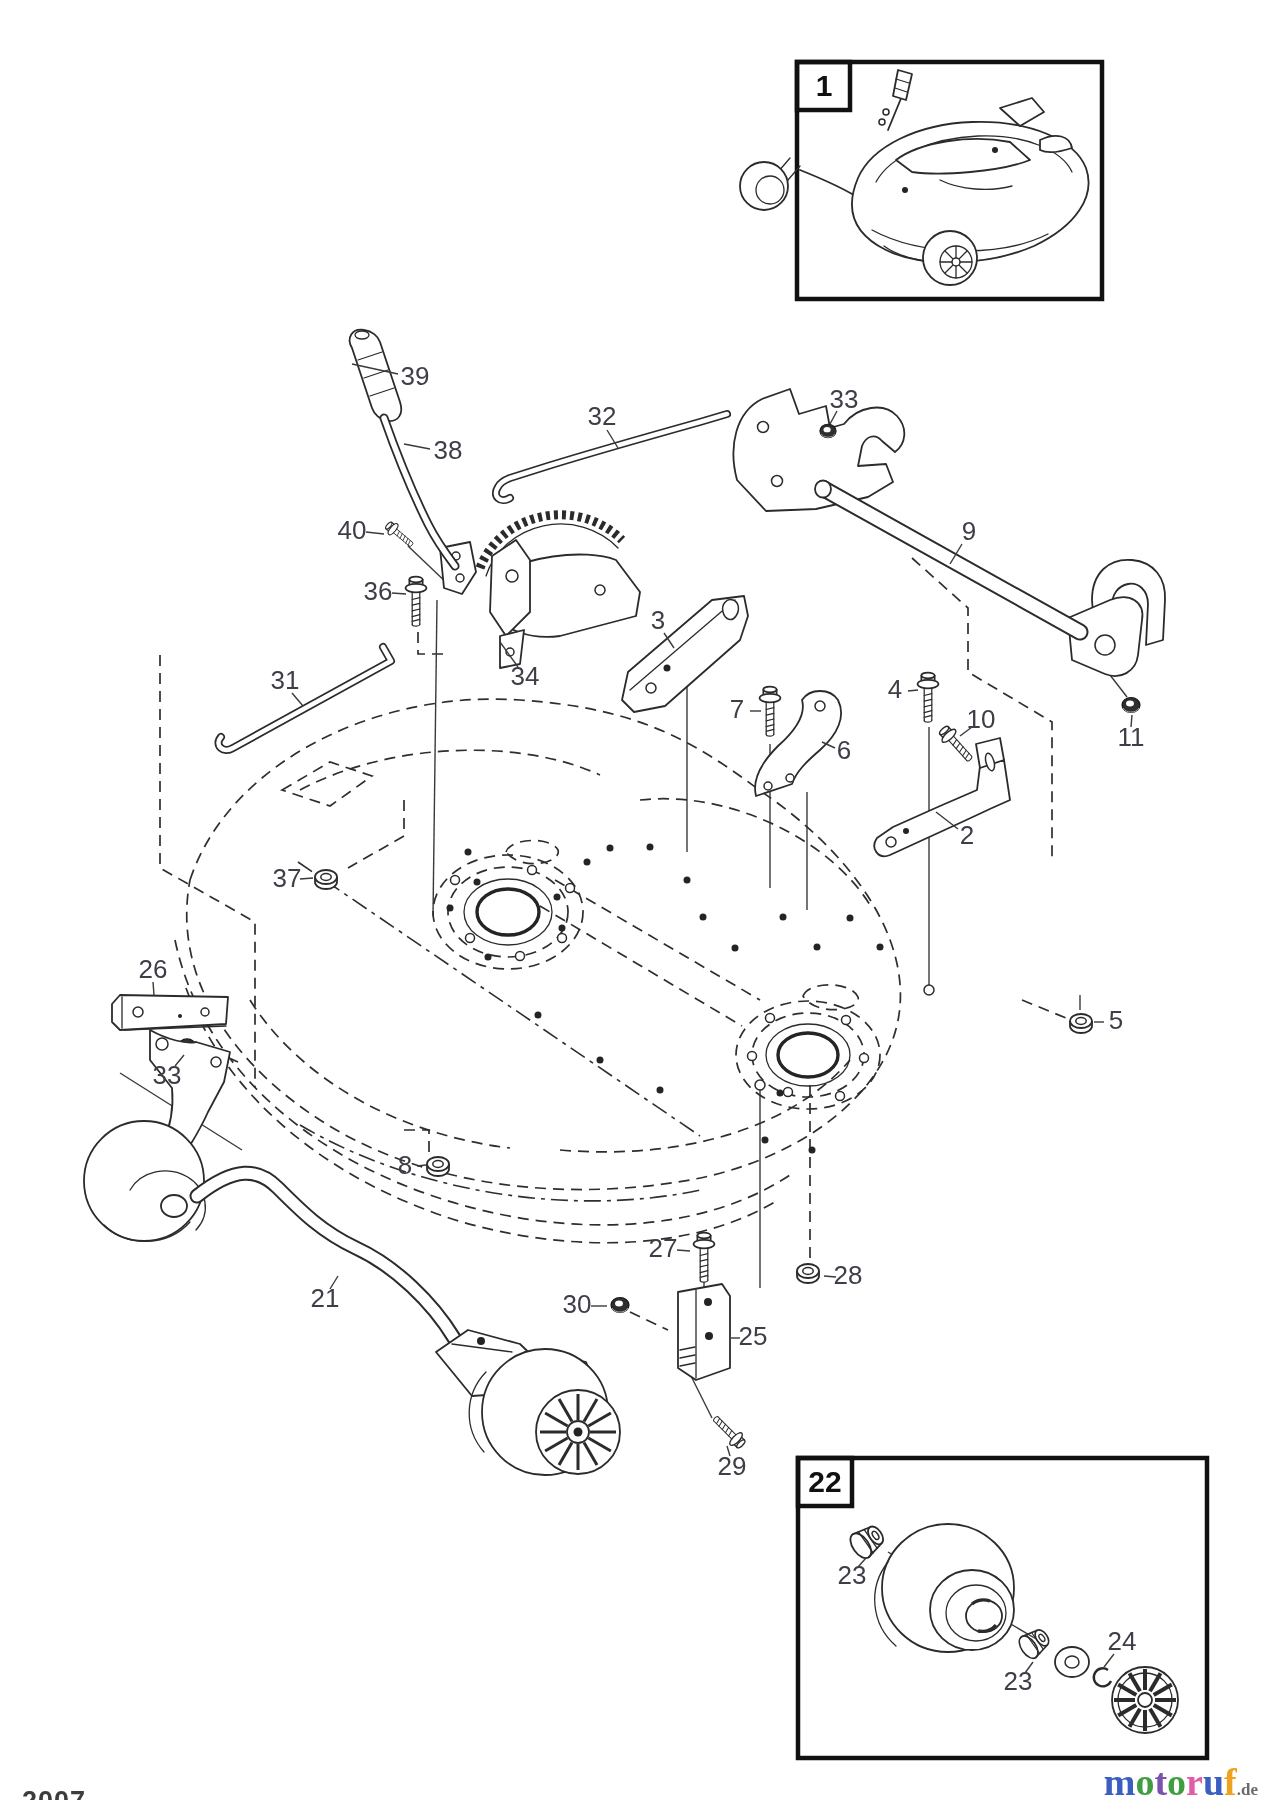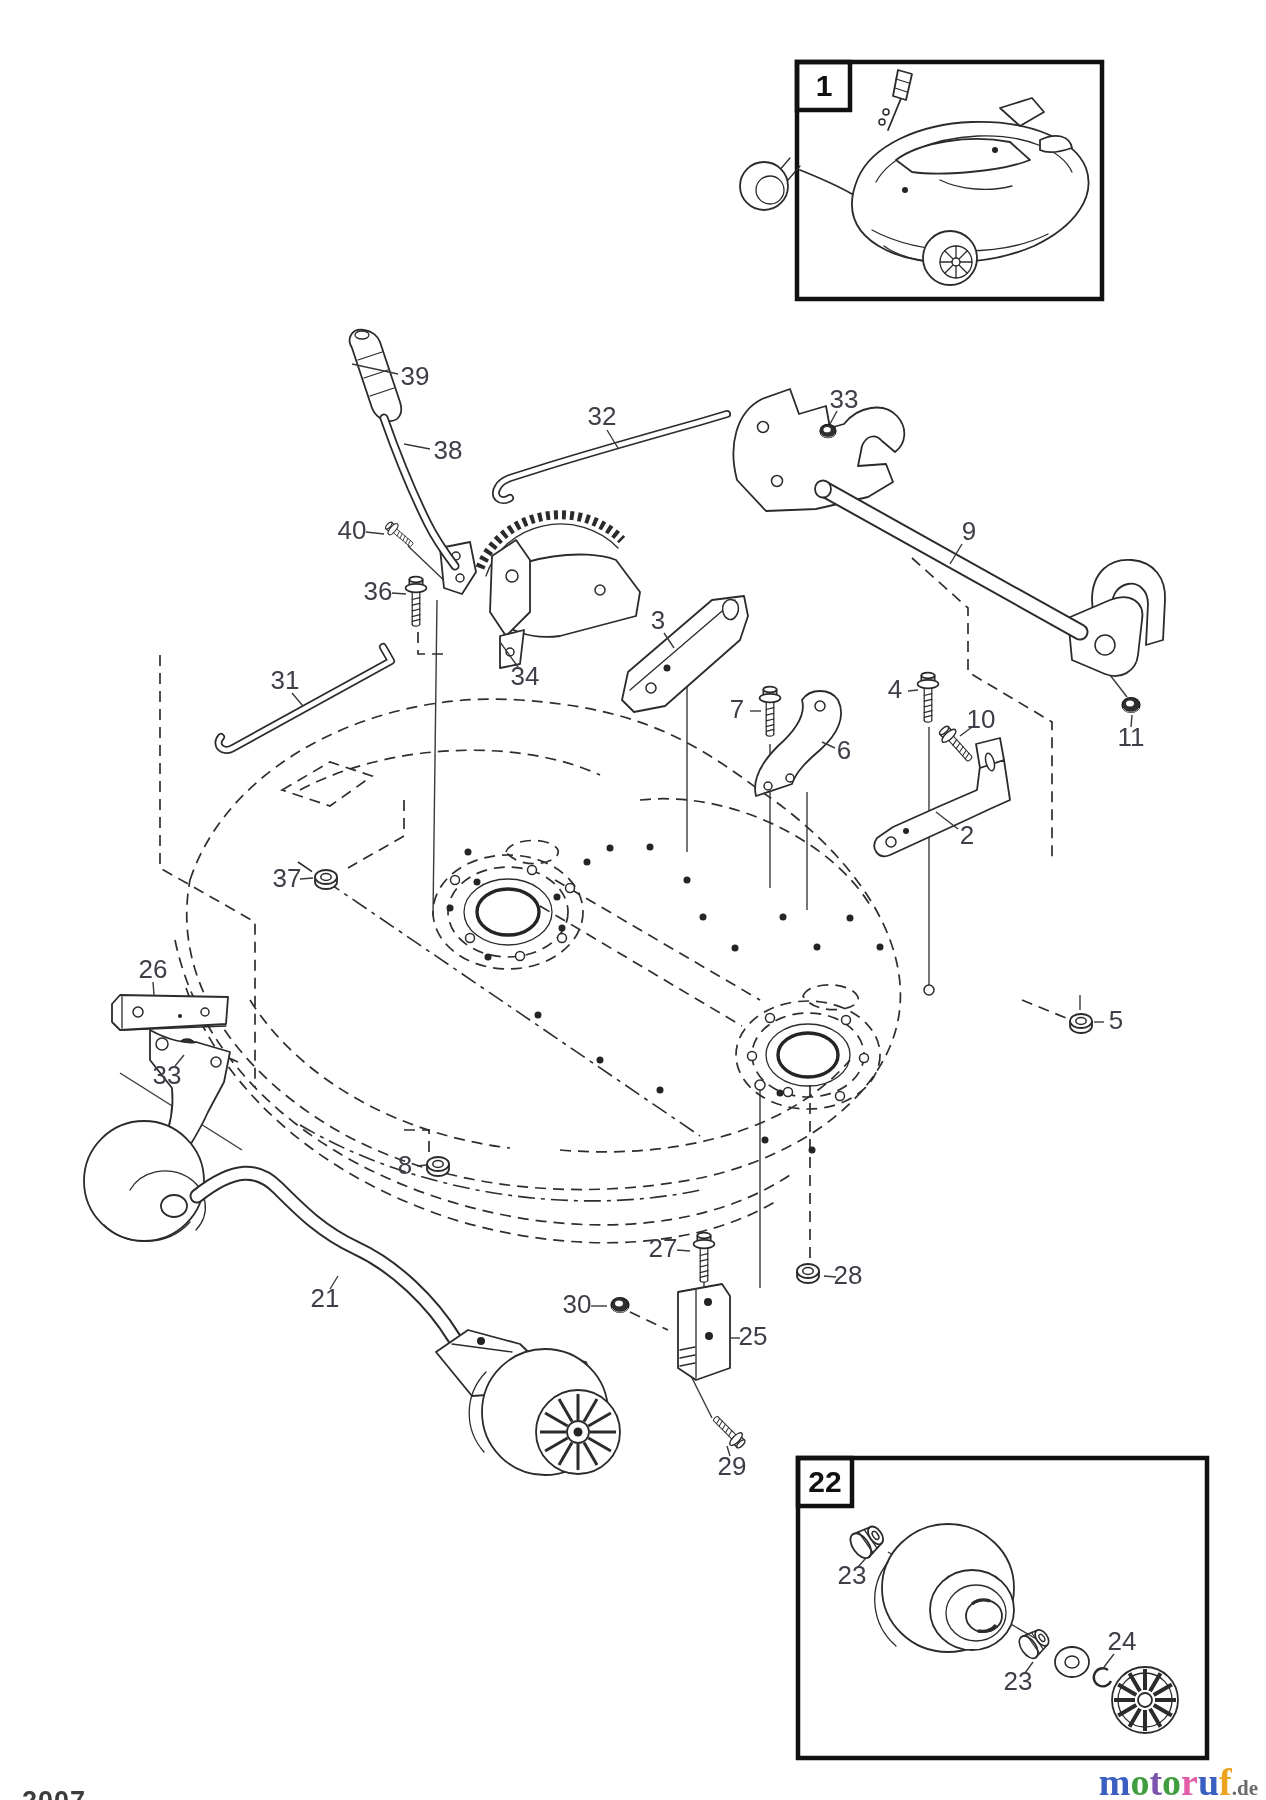--- a/index.html
+++ b/index.html
@@ -17,21 +17,21 @@
   .tubeO{fill:none;stroke:#2b2b2b;stroke-linecap:round;stroke-linejoin:round;}
   .tubeI{fill:none;stroke:#ffffff;stroke-linecap:round;stroke-linejoin:round;}
   .boxB{fill:none;stroke:#111111;stroke-width:4.5;}
   .leader{fill:none;stroke:#3a3a3a;stroke-width:1.4;}
   .callout{font:26px "Liberation Sans",sans-serif;fill:#3e3e49;text-anchor:middle;dominant-baseline:middle;}
   .insetLabel{font:bold 30px "Liberation Sans",sans-serif;fill:#111;text-anchor:middle;dominant-baseline:middle;}
   .spk{stroke:#2b2b2b;stroke-width:3;}
   .spkD{stroke:#2b2b2b;stroke-width:4;}
   #year{position:absolute;left:22px;top:1786px;font:600 27px "Liberation Sans",sans-serif;color:#3c3c3c;letter-spacing:1px;}
   #watermark{position:absolute;right:8px;top:1760px;font-family:"Liberation Serif",serif;font-weight:700;font-size:38px;white-space:nowrap;}
-  #watermark .wm-suffix{font-size:21px;font-weight:700;text-align:right;}
+  #watermark .wm-suffix{font-size:17px;font-weight:700;text-align:right;}
 </style>
 </head>
 <body>
 
 <svg id="diagram" width="1266" height="1800" viewBox="0 0 1266 1800" xmlns="http://www.w3.org/2000/svg">
 
   <defs>
 
     <g id="boltV">
       <ellipse cx="0" cy="-11" rx="7" ry="3" class="fw"></ellipse>

